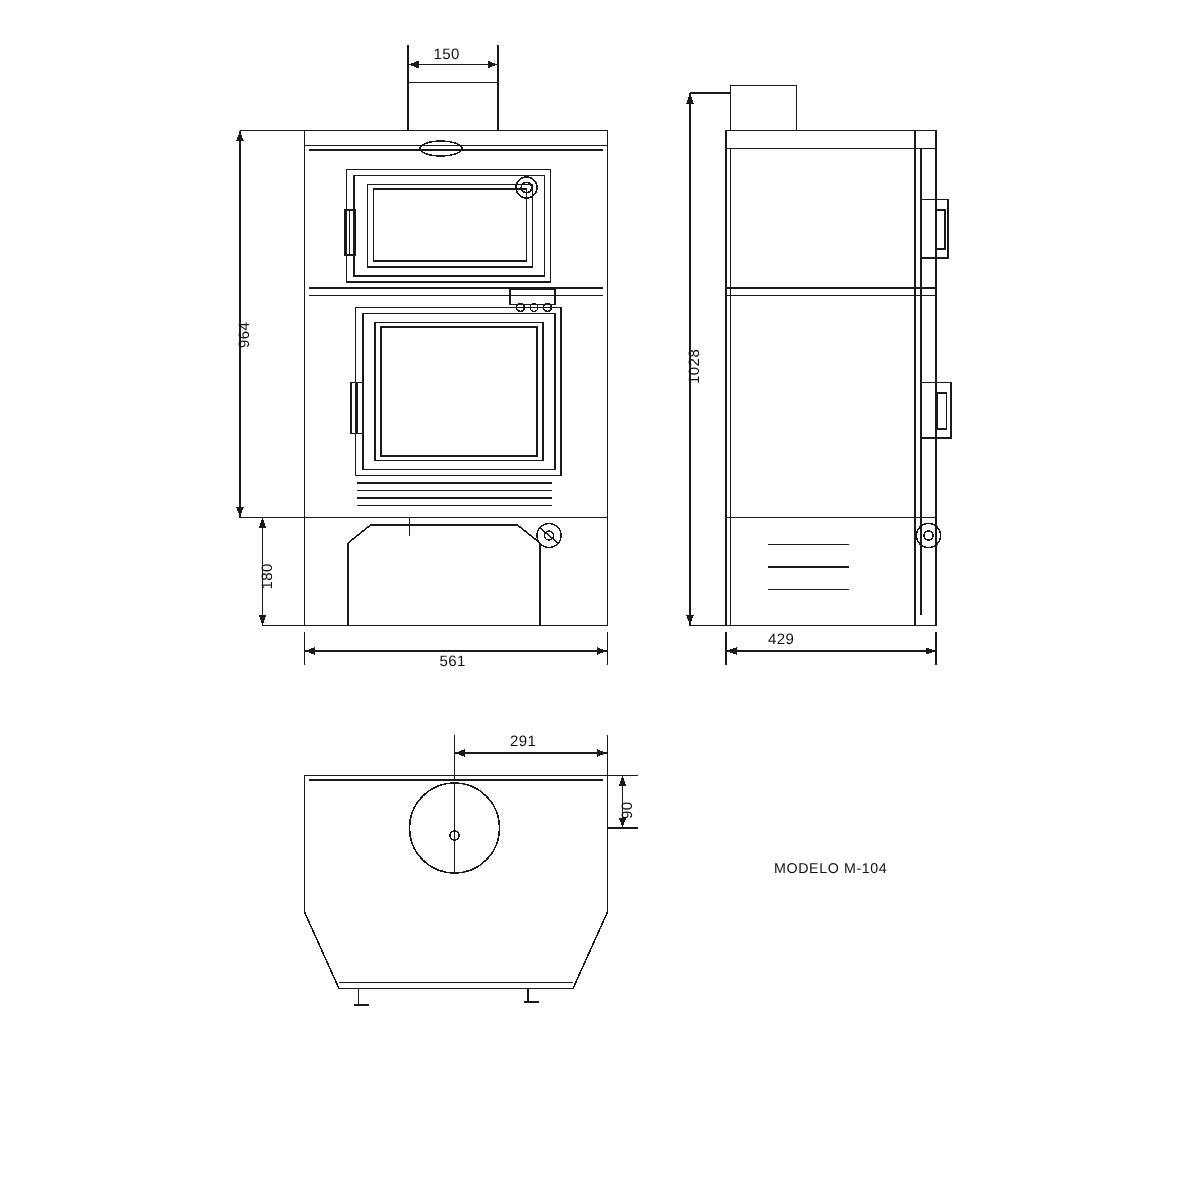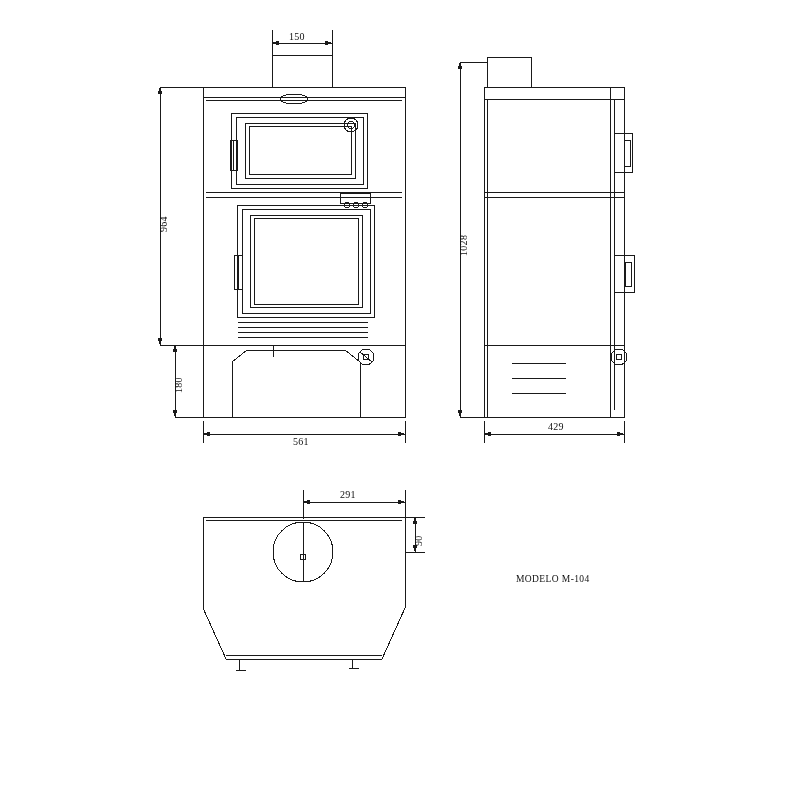--- a/index.html
+++ b/index.html
@@ -12,21 +12,20 @@
     height: 800px;
     font-family: "Liberation Sans", sans-serif;
     color: #1a1a1a;
     overflow: hidden;
   }
   #sheet {
     position: relative;
     width: 676px;
     height: 800px;
     background: #ffffff;
-    font-family: Liberation Serif, serif;
   }
   .dim-label {
     position: absolute;
     font-size: 10px;
     letter-spacing: .3px;
     color: #111;
     white-space: nowrap;
   }
   .dim-label.vert {
     transform-origin: 0 0;
@@ -218,21 +217,21 @@
   <div class="dim-label" style="left:289px; top:31px;">150</div>
 
   <div class="dim-label vert" style="left:158px; top:232px;">964</div>
 
   <div class="dim-label vert" style="left:173px; top:393px;">180</div>
 
   <div class="dim-label" style="left:293px; top:436px;">561</div>
 
   <div class="dim-label vert" style="left:458px; top:256px;">1028</div>
 
-  <div class="dim-label" style="left:548px; top:421px;">429</div>
+  <div class="dim-label" style="left:512px; top:421px;">429</div>
 
   <div class="dim-label" style="left:340px; top:489px;text-align:right;">291</div>
 
   <div class="dim-label vert" style="left:413px; top:546px;">90</div>
 
   <div class="model-label" style="left:516px; top:574px;">MODELO M-104</div>
 
 </div>
 
 </body></html>

